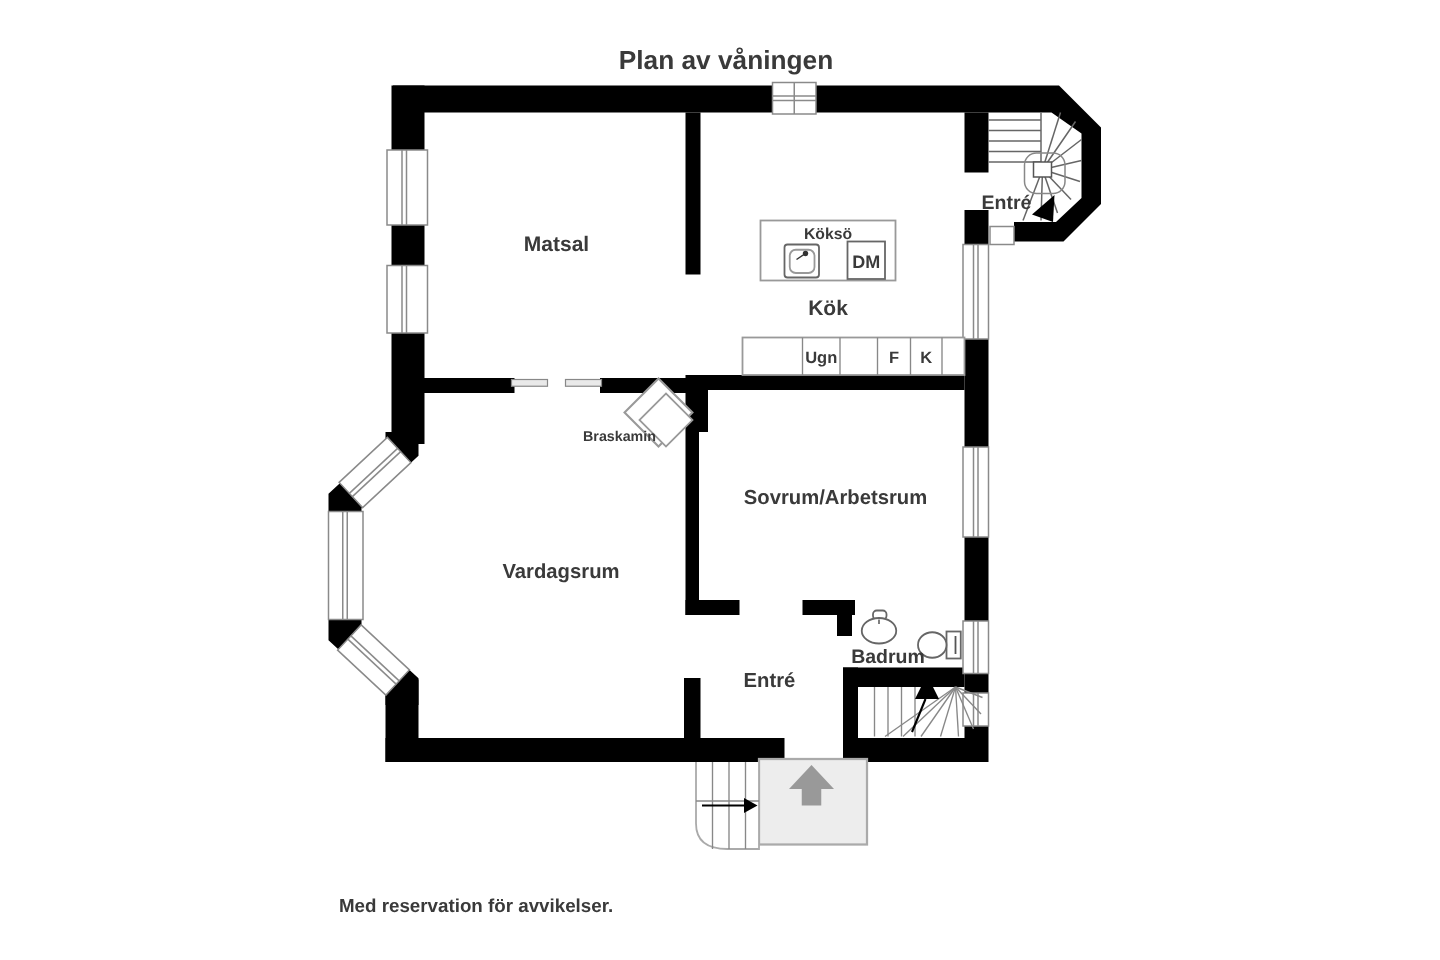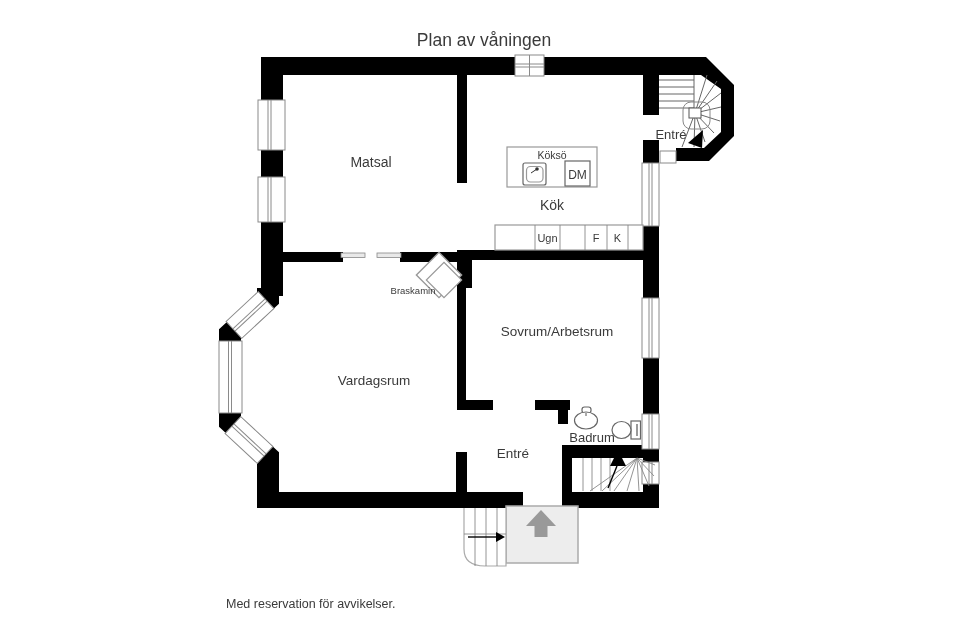--- a/index.html
+++ b/index.html
@@ -1,17 +1,17 @@
 <!DOCTYPE html>
 <html><head>
 <meta charset="utf-8">
 <style>
   html,body{margin:0;padding:0;background:#fff;}
   .page{width:960px;height:640px;position:relative;background:#fff;overflow:hidden;
-        font-family:"Liberation Sans",sans-serif;}
+        font-family:"Liberation Sans",sans-serif;font-weight:bold;}
   svg{display:block;}
   text{fill:#3a3a3a;font-family:"Liberation Sans",sans-serif;}
   .wall{fill:#000;}
   .win{fill:#fff;stroke:#8a8a8a;stroke-width:1;}
   .winline{stroke:#8a8a8a;stroke-width:1;fill:none;}
   .fix{fill:#fff;stroke:#666;stroke-width:1.2;}
   .fixlight{fill:#fff;stroke:#999;stroke-width:1.2;}
   .stair{stroke:#666;stroke-width:1;fill:none;}
   .stairlight{stroke:#888;stroke-width:0.9;fill:none;}
   .leaf{fill:#e9e9e9;stroke:#888;stroke-width:0.8;}

